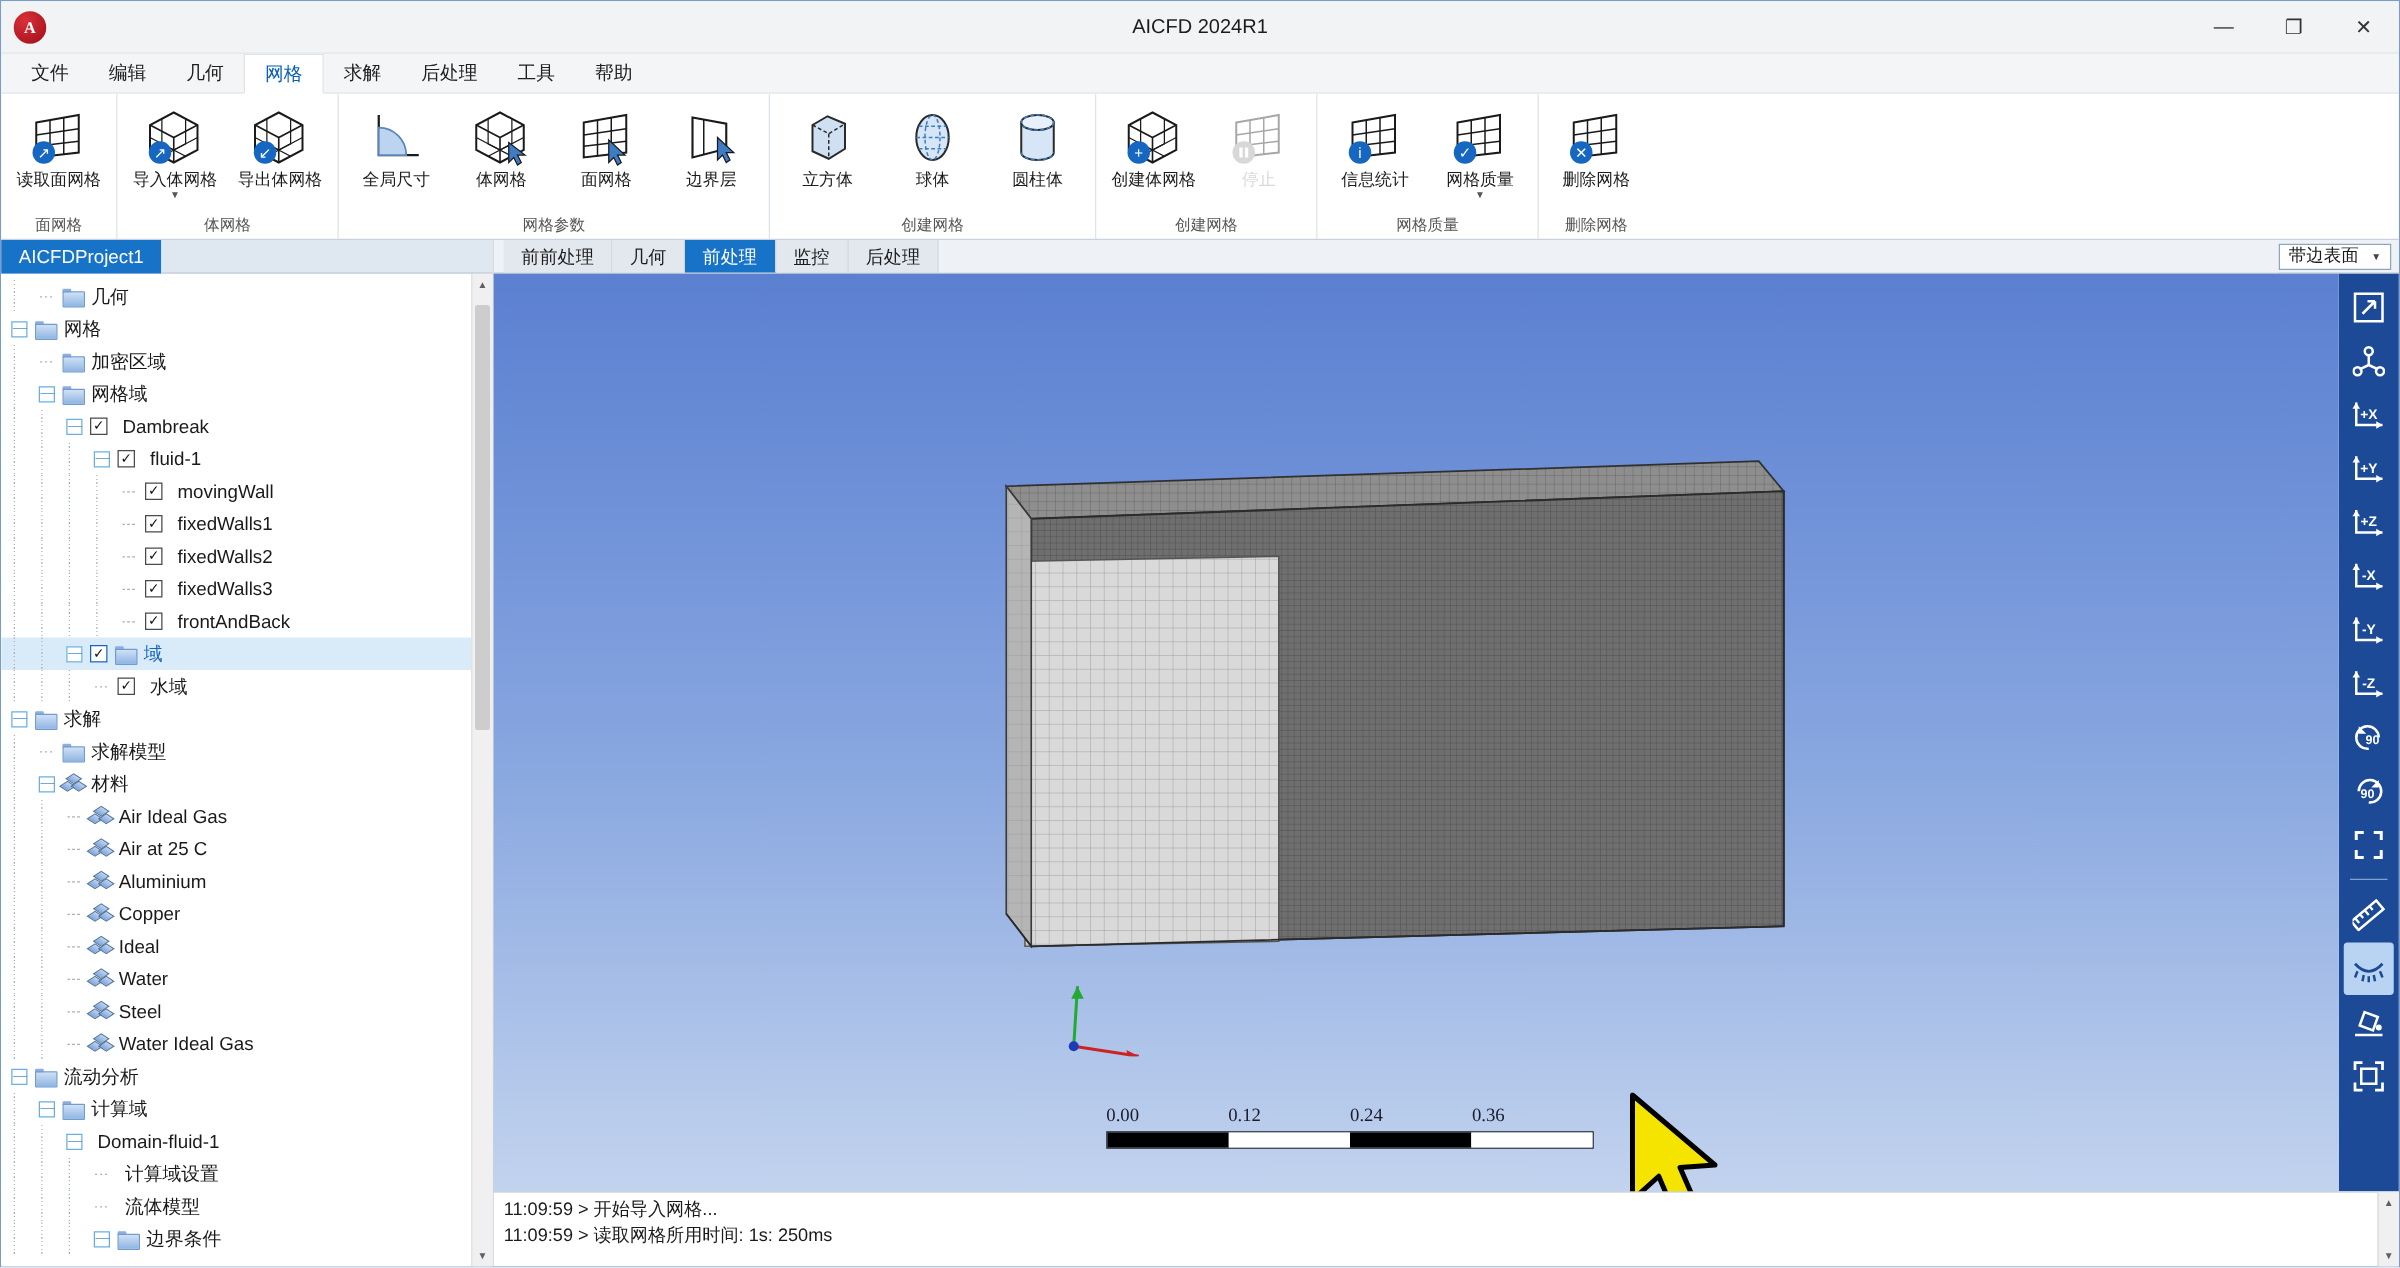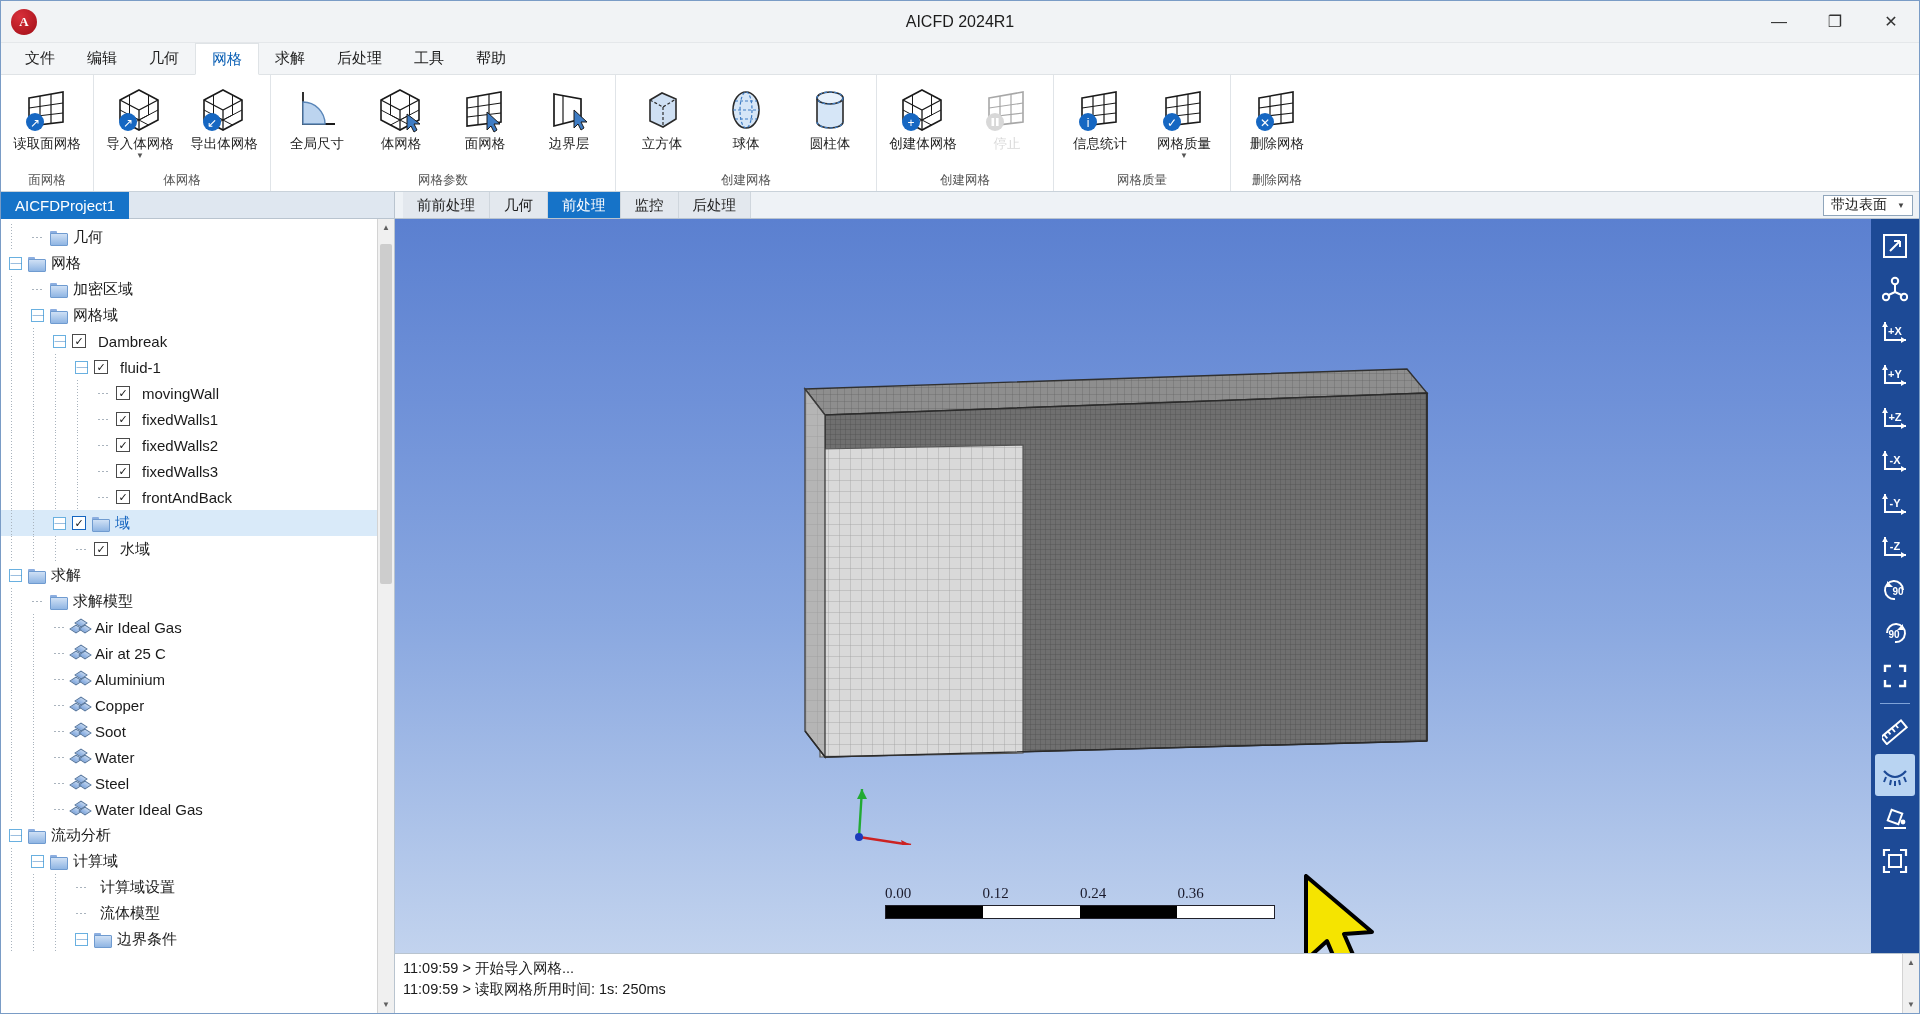--- a/index.html
+++ b/index.html
@@ -680,31 +680,45 @@
               <div style="width: 8px; flex: 0 0 8px;"></div>
               <div class="leafdash"></div>
               <div style="width: 6px; flex: 0 0 6px;"></div>
               <div class="folder"></div>
               <span class="tlabel">求解模型</span>
             </div>
             <div class="tnode">
               <div style="width: 22px; flex: 0 0 22px; align-self: stretch; position: relative;">
                 <div style="position:absolute;left:10px;top:0;bottom:0;width:1px;background:repeating-linear-gradient(to bottom,#a9b3bd 0 1px,transparent 1px 3px)"></div>
               </div>
-              <div style="width: 22px; flex: 0 0 22px; align-self: stretch; position: relative;">
-                <div style="position:absolute;left:10px;top:0;bottom:0;width:1px;background:repeating-linear-gradient(to bottom,#a9b3bd 0 1px,transparent 1px 3px)"></div>
-              </div>
-              <div style="width: 8px; flex: 0 0 8px;"></div>
-              <div class="leafdash"></div>
+              <div style="width: 8px; flex: 0 0 8px;"></div>
+              <div class="expander"></div>
               <div style="width: 6px; flex: 0 0 6px;"></div>
               <div class="matico">
                 <i></i>
                 <i></i>
                 <i></i>
               </div>
+              <span class="tlabel">材料</span>
+            </div>
+            <div class="tnode">
+              <div style="width: 22px; flex: 0 0 22px; align-self: stretch; position: relative;">
+                <div style="position:absolute;left:10px;top:0;bottom:0;width:1px;background:repeating-linear-gradient(to bottom,#a9b3bd 0 1px,transparent 1px 3px)"></div>
+              </div>
+              <div style="width: 22px; flex: 0 0 22px; align-self: stretch; position: relative;">
+                <div style="position:absolute;left:10px;top:0;bottom:0;width:1px;background:repeating-linear-gradient(to bottom,#a9b3bd 0 1px,transparent 1px 3px)"></div>
+              </div>
+              <div style="width: 8px; flex: 0 0 8px;"></div>
+              <div class="leafdash"></div>
+              <div style="width: 6px; flex: 0 0 6px;"></div>
+              <div class="matico">
+                <i></i>
+                <i></i>
+                <i></i>
+              </div>
               <span class="tlabel">Air Ideal Gas</span>
             </div>
             <div class="tnode">
               <div style="width: 22px; flex: 0 0 22px; align-self: stretch; position: relative;">
                 <div style="position:absolute;left:10px;top:0;bottom:0;width:1px;background:repeating-linear-gradient(to bottom,#a9b3bd 0 1px,transparent 1px 3px)"></div>
               </div>
               <div style="width: 22px; flex: 0 0 22px; align-self: stretch; position: relative;">
                 <div style="position:absolute;left:10px;top:0;bottom:0;width:1px;background:repeating-linear-gradient(to bottom,#a9b3bd 0 1px,transparent 1px 3px)"></div>
               </div>
               <div style="width: 8px; flex: 0 0 8px;"></div>
@@ -759,21 +773,21 @@
                 <div style="position:absolute;left:10px;top:0;bottom:0;width:1px;background:repeating-linear-gradient(to bottom,#a9b3bd 0 1px,transparent 1px 3px)"></div>
               </div>
               <div style="width: 8px; flex: 0 0 8px;"></div>
               <div class="leafdash"></div>
               <div style="width: 6px; flex: 0 0 6px;"></div>
               <div class="matico">
                 <i></i>
                 <i></i>
                 <i></i>
               </div>
-              <span class="tlabel">Soot</span>
+              <span class="tlabel">Ideal</span>
             </div>
             <div class="tnode">
               <div style="width: 22px; flex: 0 0 22px; align-self: stretch; position: relative;">
                 <div style="position:absolute;left:10px;top:0;bottom:0;width:1px;background:repeating-linear-gradient(to bottom,#a9b3bd 0 1px,transparent 1px 3px)"></div>
               </div>
               <div style="width: 22px; flex: 0 0 22px; align-self: stretch; position: relative;">
                 <div style="position:absolute;left:10px;top:0;bottom:0;width:1px;background:repeating-linear-gradient(to bottom,#a9b3bd 0 1px,transparent 1px 3px)"></div>
               </div>
               <div style="width: 8px; flex: 0 0 8px;"></div>
               <div class="leafdash"></div>
@@ -828,20 +842,32 @@
             </div>
             <div class="tnode">
               <div style="width: 22px; flex: 0 0 22px; align-self: stretch; position: relative;">
                 <div style="position:absolute;left:10px;top:0;bottom:0;width:1px;background:repeating-linear-gradient(to bottom,#a9b3bd 0 1px,transparent 1px 3px)"></div>
               </div>
               <div style="width: 8px; flex: 0 0 8px;"></div>
               <div class="expander"></div>
               <div style="width: 6px; flex: 0 0 6px;"></div>
               <div class="folder"></div>
               <span class="tlabel">计算域</span>
+            </div>
+            <div class="tnode">
+              <div style="width: 22px; flex: 0 0 22px; align-self: stretch; position: relative;">
+                <div style="position:absolute;left:10px;top:0;bottom:0;width:1px;background:repeating-linear-gradient(to bottom,#a9b3bd 0 1px,transparent 1px 3px)"></div>
+              </div>
+              <div style="width: 22px; flex: 0 0 22px; align-self: stretch; position: relative;">
+                <div style="position:absolute;left:10px;top:0;bottom:0;width:1px;background:repeating-linear-gradient(to bottom,#a9b3bd 0 1px,transparent 1px 3px)"></div>
+              </div>
+              <div style="width: 8px; flex: 0 0 8px;"></div>
+              <div class="expander"></div>
+              <div style="width: 6px; flex: 0 0 6px;"></div>
+              <span class="tlabel">Domain-fluid-1</span>
             </div>
             <div class="tnode">
               <div style="width: 22px; flex: 0 0 22px; align-self: stretch; position: relative;">
                 <div style="position:absolute;left:10px;top:0;bottom:0;width:1px;background:repeating-linear-gradient(to bottom,#a9b3bd 0 1px,transparent 1px 3px)"></div>
               </div>
               <div style="width: 22px; flex: 0 0 22px; align-self: stretch; position: relative;">
                 <div style="position:absolute;left:10px;top:0;bottom:0;width:1px;background:repeating-linear-gradient(to bottom,#a9b3bd 0 1px,transparent 1px 3px)"></div>
               </div>
               <div style="width: 22px; flex: 0 0 22px; align-self: stretch; position: relative;">
                 <div style="position:absolute;left:10px;top:0;bottom:0;width:1px;background:repeating-linear-gradient(to bottom,#a9b3bd 0 1px,transparent 1px 3px)"></div>

